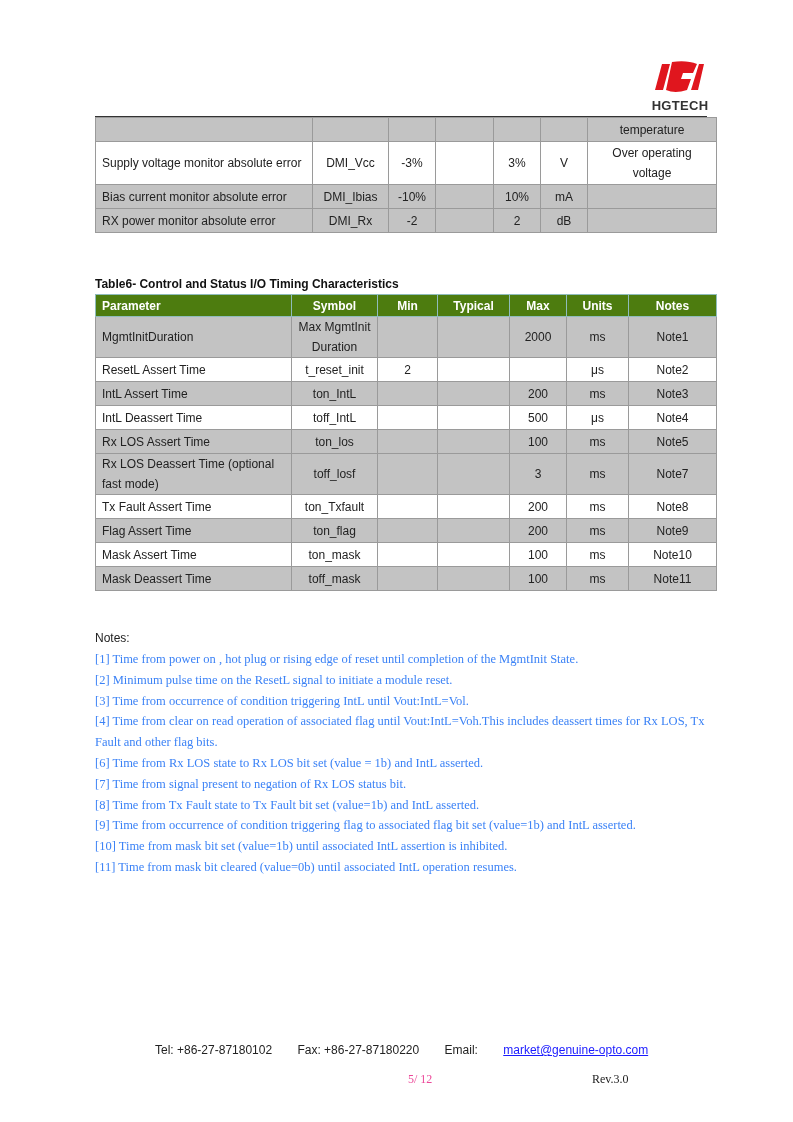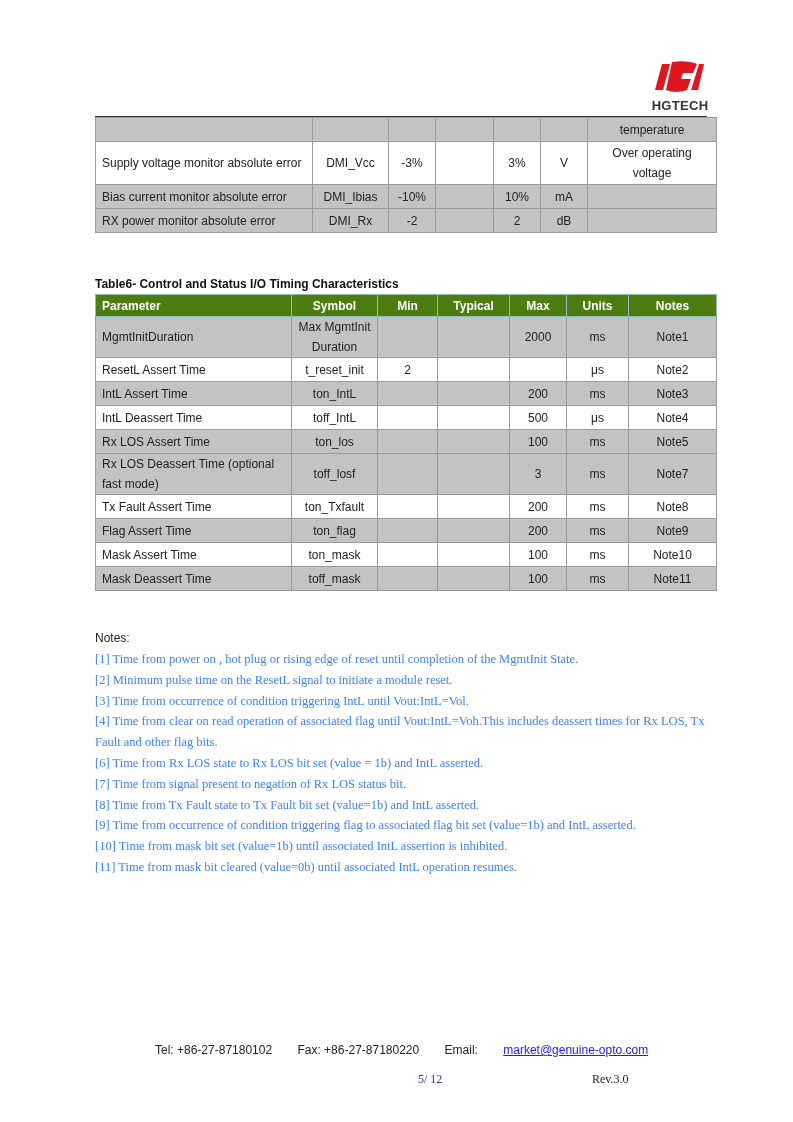--- a/index.html
+++ b/index.html
@@ -22,21 +22,21 @@
   .t2 th.param { text-align:left; }
   .t2 td { text-align:center; }
   .t2 td.param { text-align:left; }
   .t2 tr.tall td { height:40px; }
   .notes { position:absolute; left:95px; top:629px; width:620px; }
   .notes-title { font-size:12px; color:#222; height:20px; line-height:18px; }
   .note { font-family:"Liberation Serif", serif; font-size:12.5px; line-height:20.8px; color:#3b82f6; }
   .footer { position:absolute; left:155px; top:1043px; font-size:12px; color:#222; }
   .footer span { margin-right:22px; }
   .footer a { color:#1a1aff; text-decoration:underline; }
-  .page { position:absolute; left:418px; top:1072px; font-family:"Liberation Serif", serif; font-size:12px; color:#4c1d95; }
+  .page { position:absolute; left:408px; top:1072px; font-family:"Liberation Serif", serif; font-size:12px; color:#ec4899; }
   .rev { position:absolute; left:592px; top:1072px; font-family:"Liberation Serif", serif; font-size:12px; color:#222; }
 </style>
 </head>
 <body>
 
 <div class="logo">
   <svg class="logo-mark" viewBox="0 0 52 34">
     <path d="M9 4 L17 4 L10 30 L2 30 Z" fill="#e0161e"></path>
     <path d="M19 2 Q34 0 44 4 L40 13 L30 13 L28 19 L38 19 L34 30 Q22 34 13 30 Z" fill="#e0161e"></path>
     <path d="M46 4 L51 4 L45 30 L38 30 Z" fill="#e0161e"></path>

